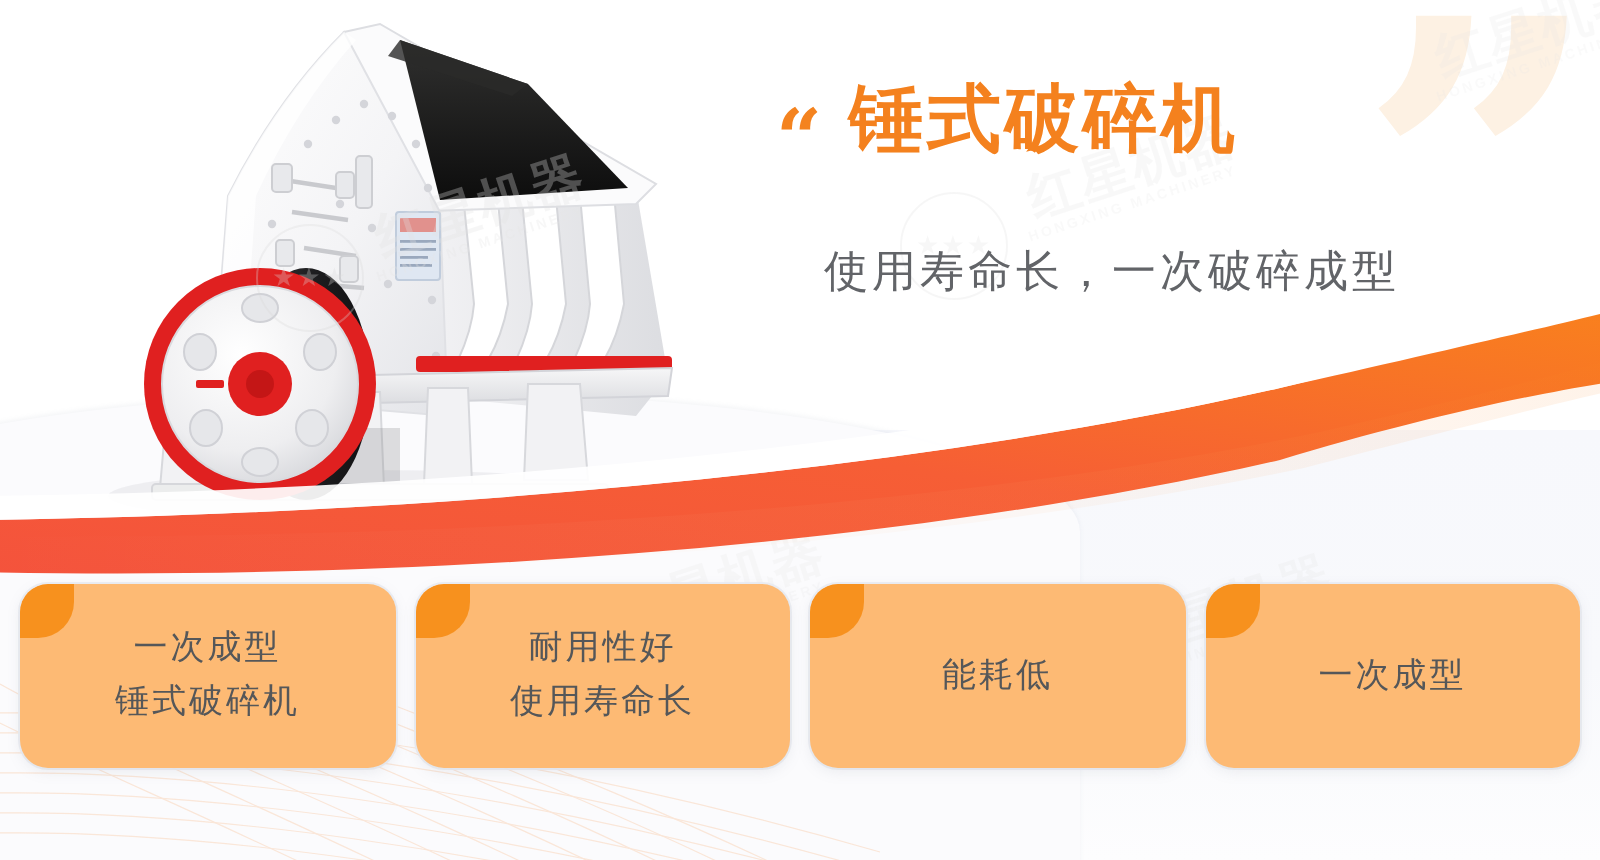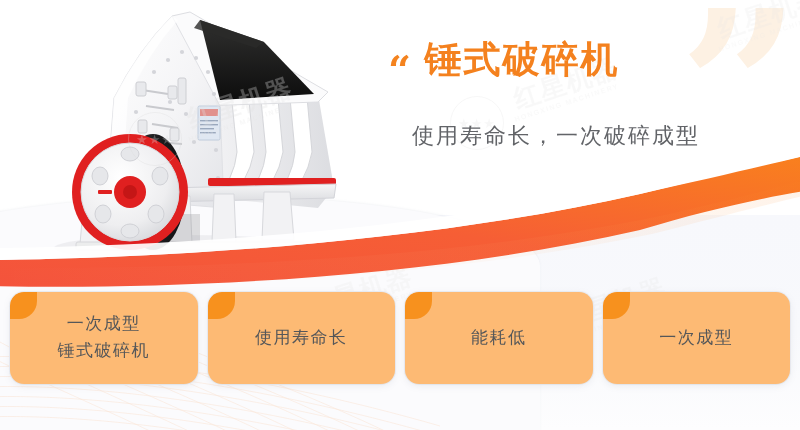--- a/index.html
+++ b/index.html
@@ -311,20 +311,21 @@
   <div class="cards">
 
     <div class="card">
       <span class="card-corner"></span>
       <span class="card-line">一次成型</span>
       <span class="card-line">锤式破碎机</span>
     </div>
 
     <div class="card">
       <span class="card-corner"></span>
+      <span class="card-line">耐用性好</span>
       <span class="card-line">使用寿命长</span>
     </div>
 
     <div class="card">
       <span class="card-corner"></span>
       <span class="card-line">能耗低</span>
     </div>
 
     <div class="card">
       <span class="card-corner"></span>

